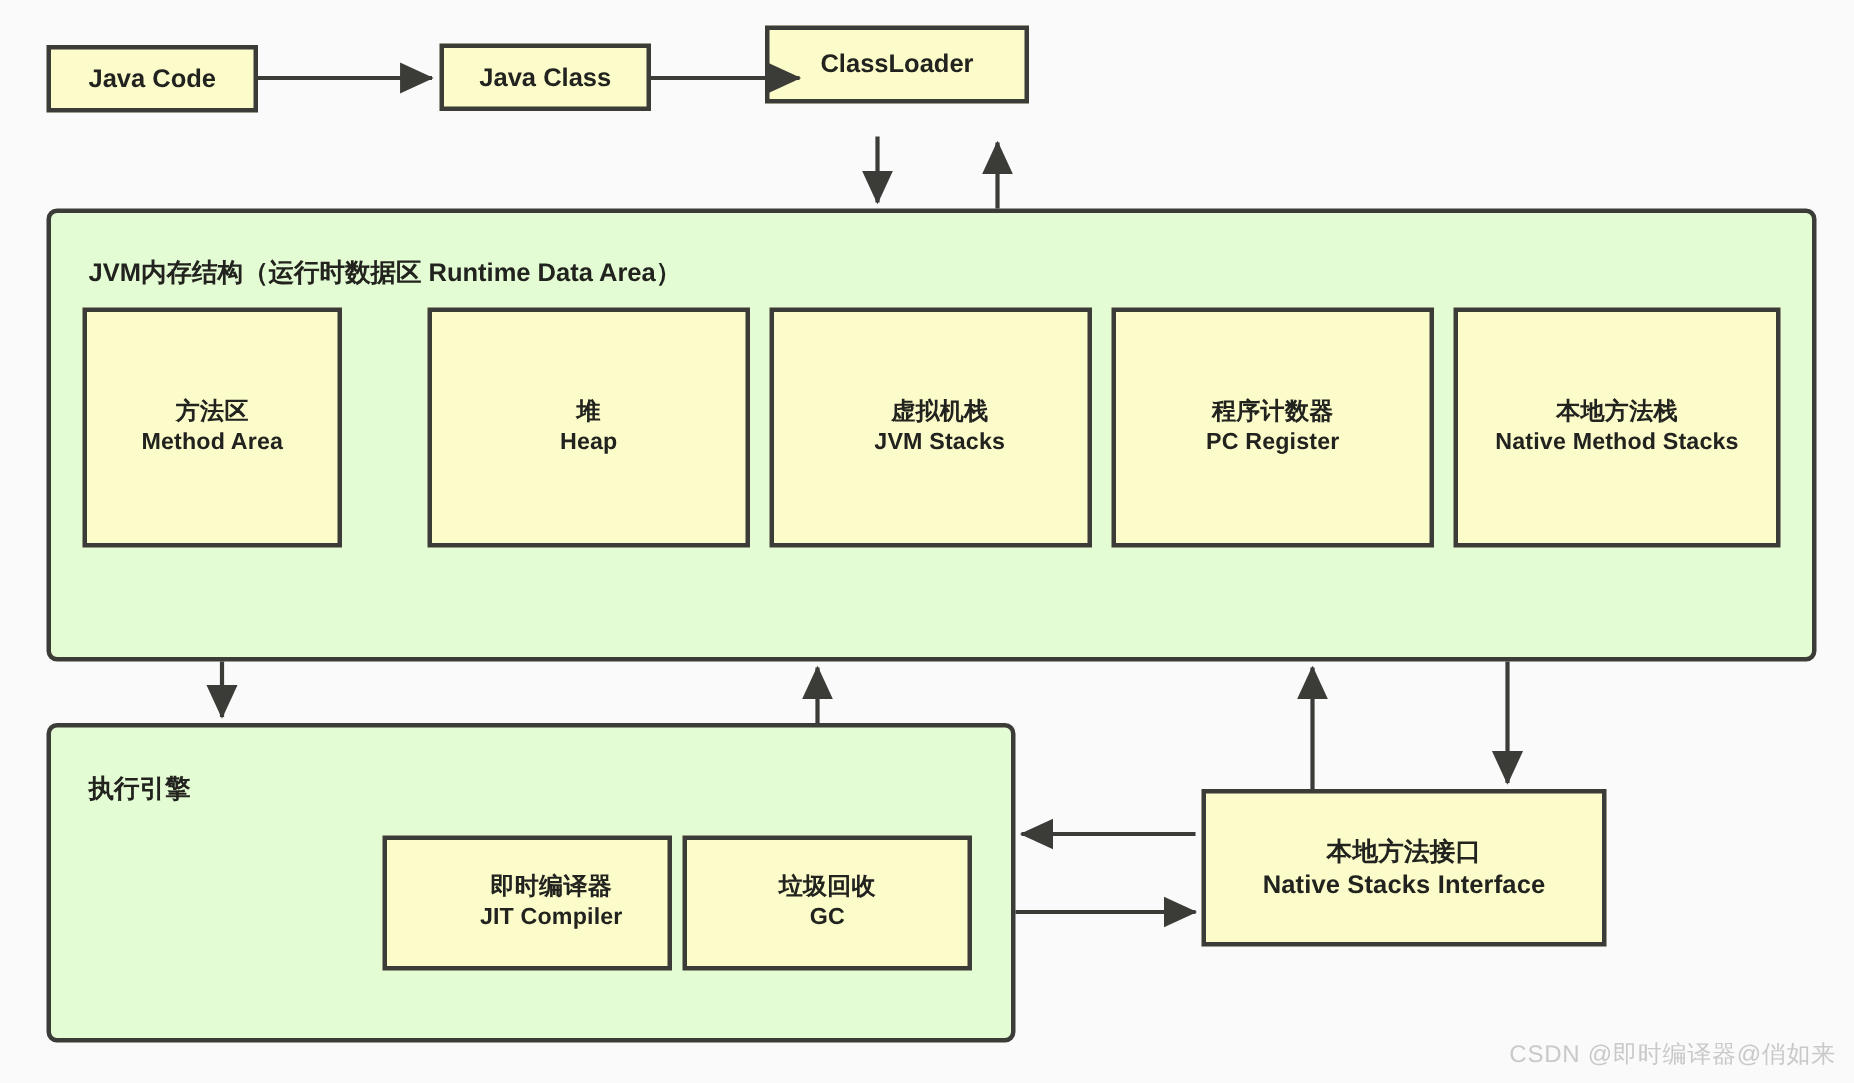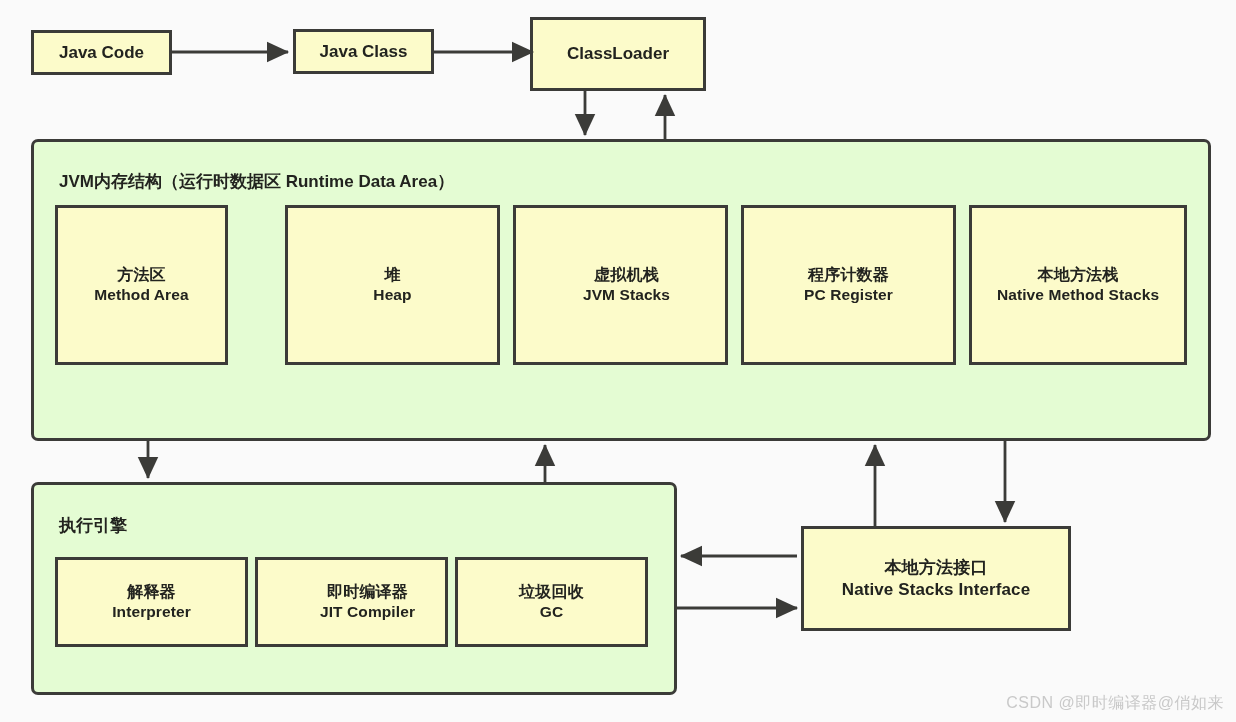--- a/index.html
+++ b/index.html
@@ -95,21 +95,21 @@
 <div id="canvas">
 
   <div class="node yellow" id="java-code" style="left:31px; top:30px; width:141px; height:45px;">
     <span class="solo">Java Code</span>
   </div>
 
   <div class="node yellow" id="java-class" style="left:293px; top:29px; width:141px; height:45px;">
     <span class="solo">Java Class</span>
   </div>
 
-  <div class="node yellow" id="class-loader" style="left:530px; top:17px; width:176px; height:74px;">
+  <div class="node yellow" id="class-loader" style="left:510px; top:17px; width:176px; height:52px;">
     <span class="solo">ClassLoader</span>
   </div>
 
   <div class="node green" id="memory-area" style="left:31px; top:139px; width:1180px; height:302px;">
     <div class="container-title" style="left:25px; top:29px;">JVM内存结构（运行时数据区 Runtime Data Area）</div>
   </div>
 
   <div class="node yellow" style="left:55px; top:205px; width:173px; height:160px;">
     <span class="cn">方法区</span>
     <span class="en">Method Area</span>
@@ -132,24 +132,20 @@
 
   <div class="node yellow" style="left:969px; top:205px; width:218px; height:160px;">
     <span class="cn">本地方法栈</span>
     <span class="en">Native Method Stacks</span>
   </div>
 
   <div class="node green" id="exec-engine" style="left:31px; top:482px; width:646px; height:213px;">
     <div class="container-title" style="left:25px; top:30px;">执行引擎</div>
   </div>
 
-  <div class="node yellow" style="left:55px; top:557px; width:193px; height:90px;">
-    <span class="cn">解释器</span>
-    <span class="en">Interpreter</span>
-  </div>
 
   <div class="node yellow" style="left:255px; top:557px; width:193px; height:90px;padding-left:32px;">
     <span class="cn">即时编译器</span>
     <span class="en">JIT Compiler</span>
   </div>
 
   <div class="node yellow" style="left:455px; top:557px; width:193px; height:90px;">
     <span class="cn">垃圾回收</span>
     <span class="en">GC</span>
   </div>

